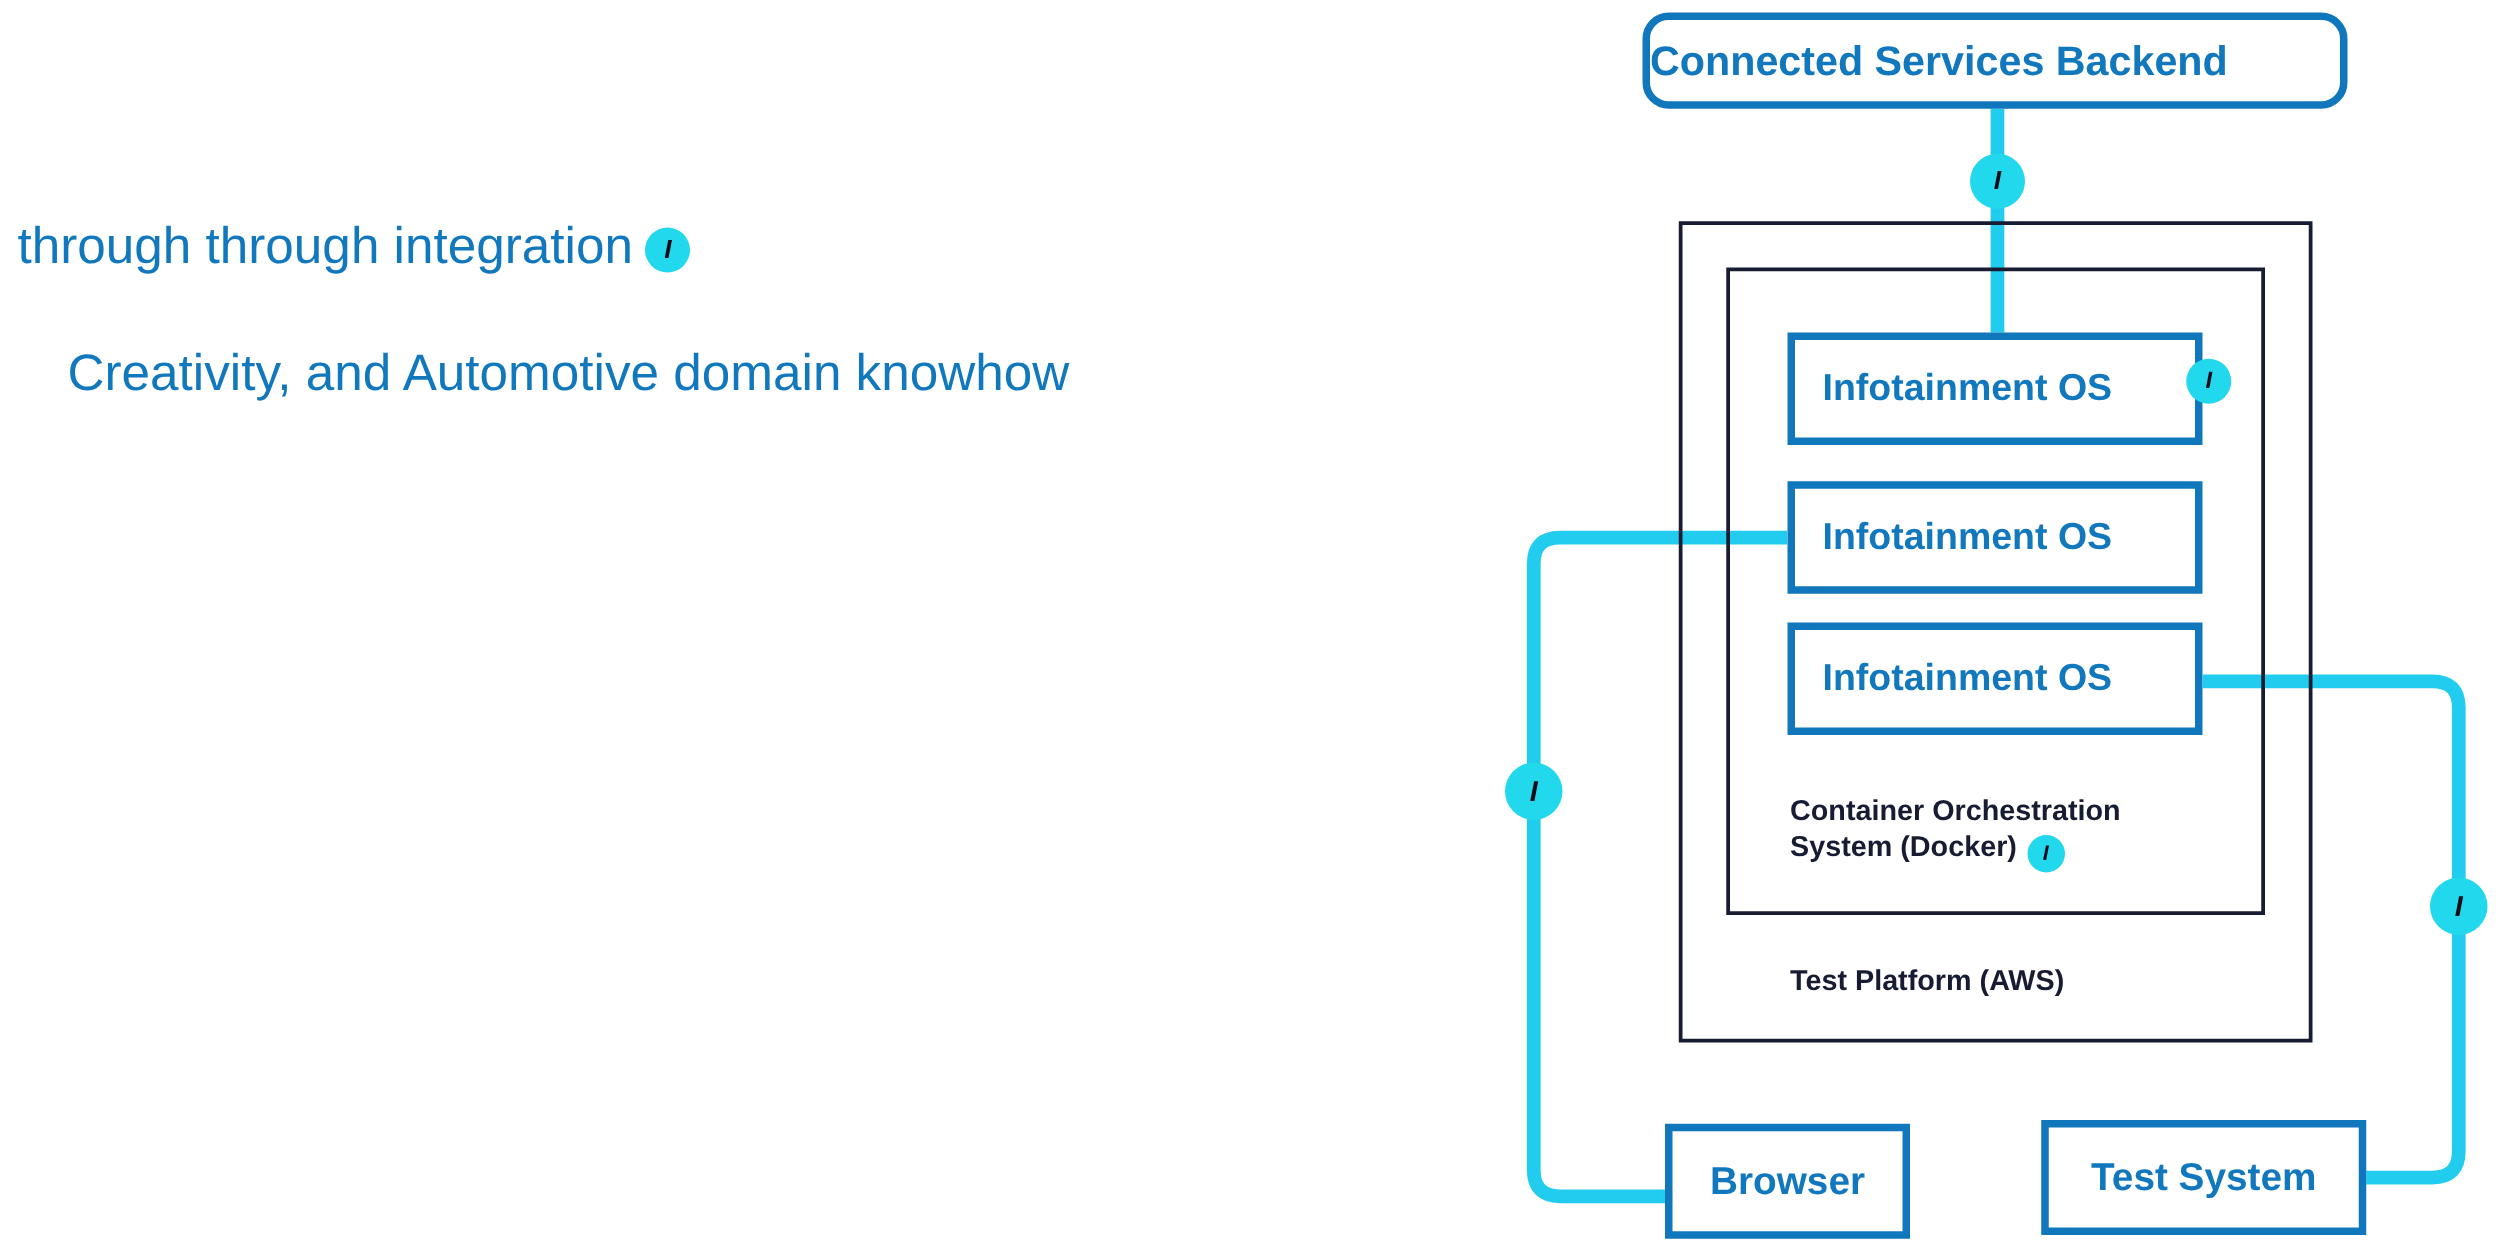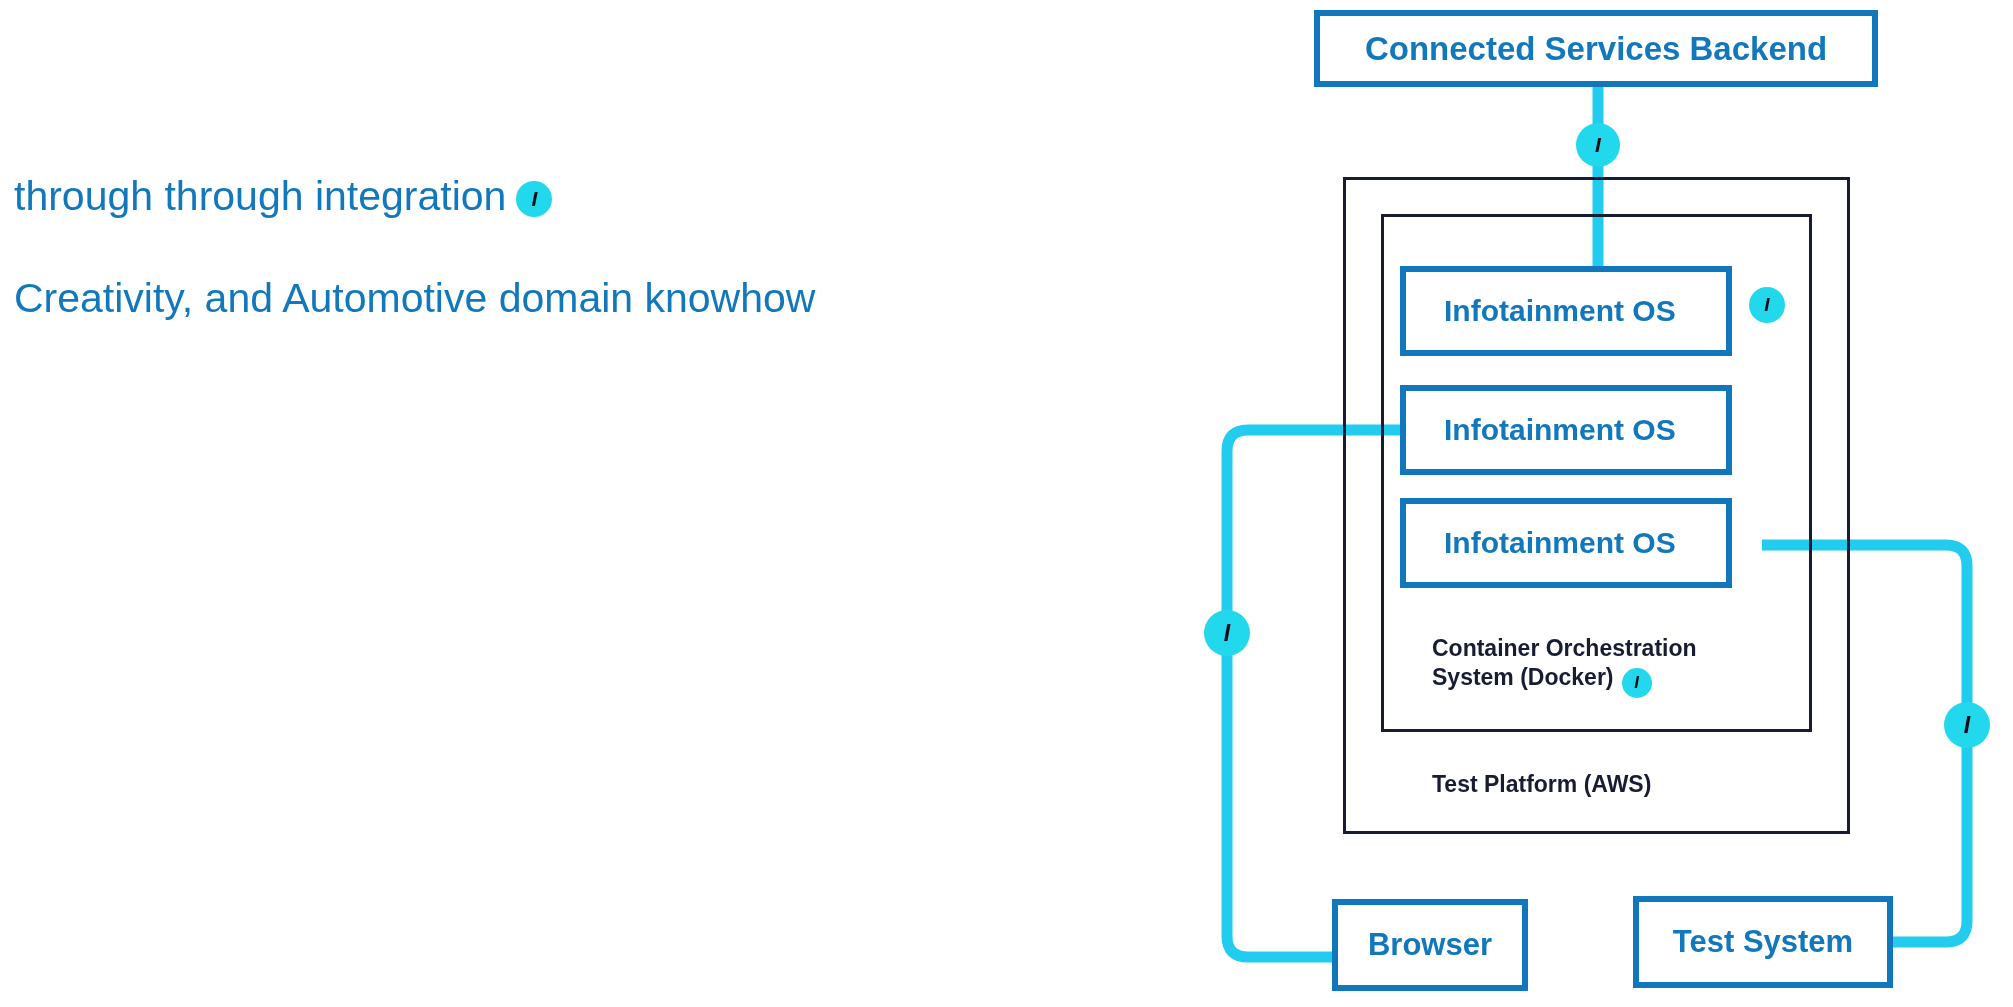--- a/index.html
+++ b/index.html
@@ -23,21 +23,21 @@
     top: 118px;
     width: 860px;
   }
   .para {
     color: #1278be;
     font-size: 41px;
     line-height: 1.27;
     font-weight: 400;
     letter-spacing: 0px;
   }
-  .para + .para { margin-top: 50px; }
+  .para + .para { margin-top: 50px; margin-left: 40px; }
   .inline-badge {
     display: inline-block;
     vertical-align: 4px;
     width: 36px;
     height: 36px;
     line-height: 36px;
     border-radius: 50%;
     background: #22d8ec;
     color: #0d0d1a;
     font-size: 21px;
@@ -76,28 +76,29 @@
   .node-label {
     color: #1278be;
     font-weight: 700;
   }
 
   #node-backend {
     left: 1314px;
     top: 10px;
     width: 564px;
     height: 77px;
-    justify-content: center;
+    justify-content: flex-start;
     font-size: 33px;
+    border-radius: 21px;
   }
   .node-infotainment {
-    left: 1400px;
+    left: 1430px;
     width: 332px;
     height: 90px;
-    padding-left: 38px;
+    padding-left: 22px;
     font-size: 30px;
   }
   #node-os-1 { top: 266px; }
   #node-os-2 { top: 385px; }
   #node-os-3 { top: 498px; }
 
   #node-browser {
     left: 1332px;
     top: 899px;
     width: 196px;

